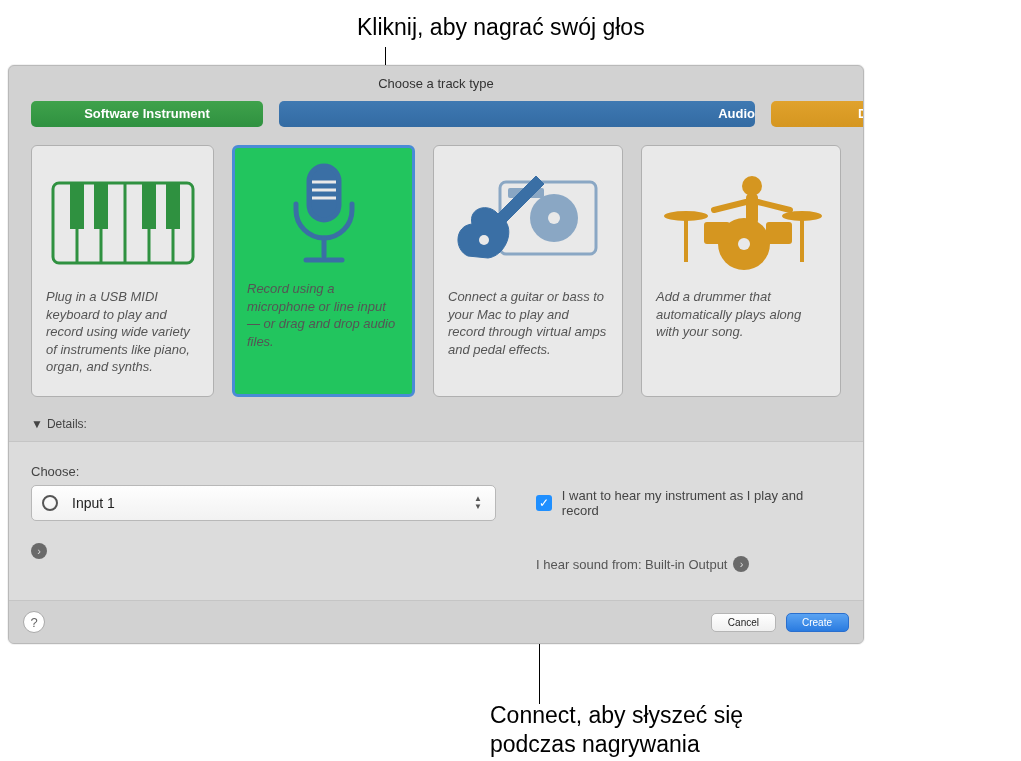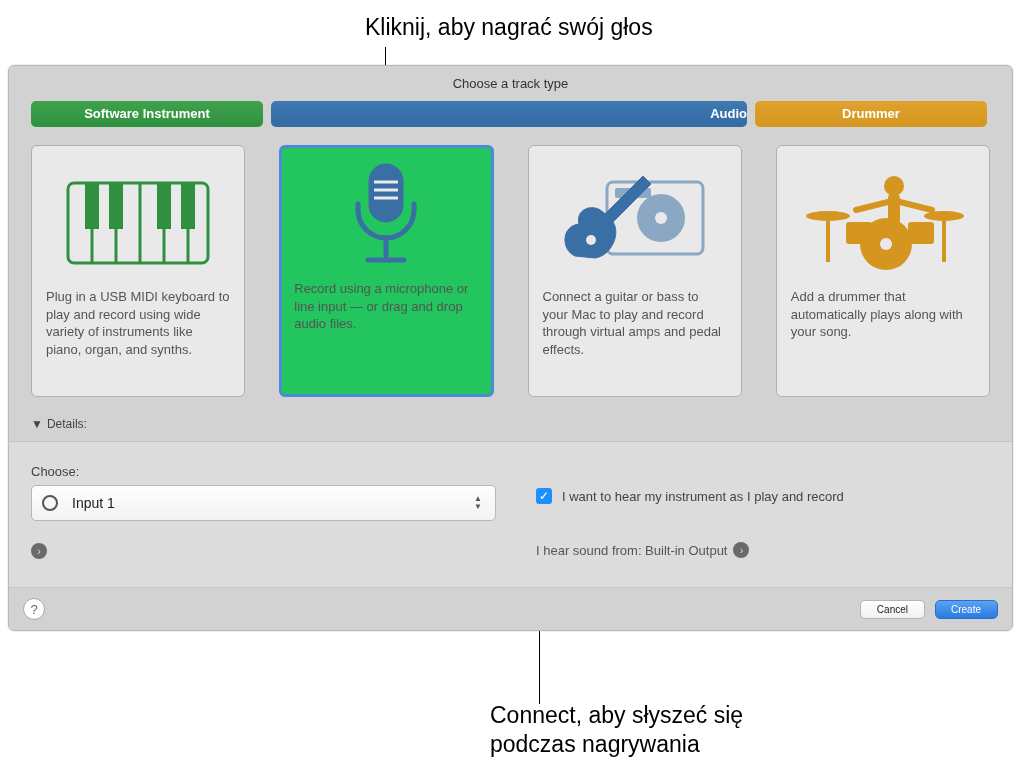--- a/index.html
+++ b/index.html
@@ -8,21 +8,21 @@
     background: #fff;
     color: #222;
     width: 1021px;
     height: 761px;
     position: relative;
     overflow: hidden;
   }
   .callout-top {
     position: absolute;
     top: 14px;
-    left: 365px;
+    left: 357px;
     font-size: 23px;
     color: #000;
   }
   .callout-line-top {
     position: absolute;
     top: 47px;
     left: 385px;
     width: 1px;
     height: 183px;
     background: #000;
@@ -41,56 +41,57 @@
     left: 490px;
     font-size: 23px;
     color: #000;
     line-height: 1.25;
   }
 
   .panel {
     position: absolute;
     top: 65px;
     left: 8px;
-    width: 1005px;
+    width: 856px;
     border: 1px solid #b9b9b9;
     border-radius: 6px;
     background: #d2d2d2;
     box-shadow: 0 0 0 1px rgba(0,0,0,0.05);
     overflow: hidden;
   }
   .panel-title {
     text-align: center;
     font-size: 13px;
     color: #333;
     padding: 10px 0 4px;
   }
   .tabs {
     display: flex;
-    gap: 0;
+    gap: 8px;
     padding: 6px 18px 2px;
   }
   .tab {
     flex: 1;
     text-align: center;
     color: #fff;
     font-size: 13px;
     font-weight: 600;
     padding: 5px 0 6px;
     border-radius: 5px;
     margin: 0 4px;
   }
   .tab.green  { background: linear-gradient(#3fa24b,#2f9140); flex: 0 0 232px; }
   .tab.blue   { background: linear-gradient(#3f79b2,#336ba3); flex: 0 0 476px; text-align: right; }
   .tab.yellow { background: linear-gradient(#e0a22c,#d59620); flex: 0 0 232px; }
 
   .cards {
     display: flex;
-    gap: 34px;
+    gap: 18px;
     padding: 16px 22px 18px;
+    font-style: italic;
   }
   .card {
     flex: 1;
     border: 1px solid #b0b0b0;
     border-radius: 6px;
     background: #e9e9e9;
     padding: 12px 14px 16px;
     min-height: 252px;
     display: flex;
     flex-direction: column;

